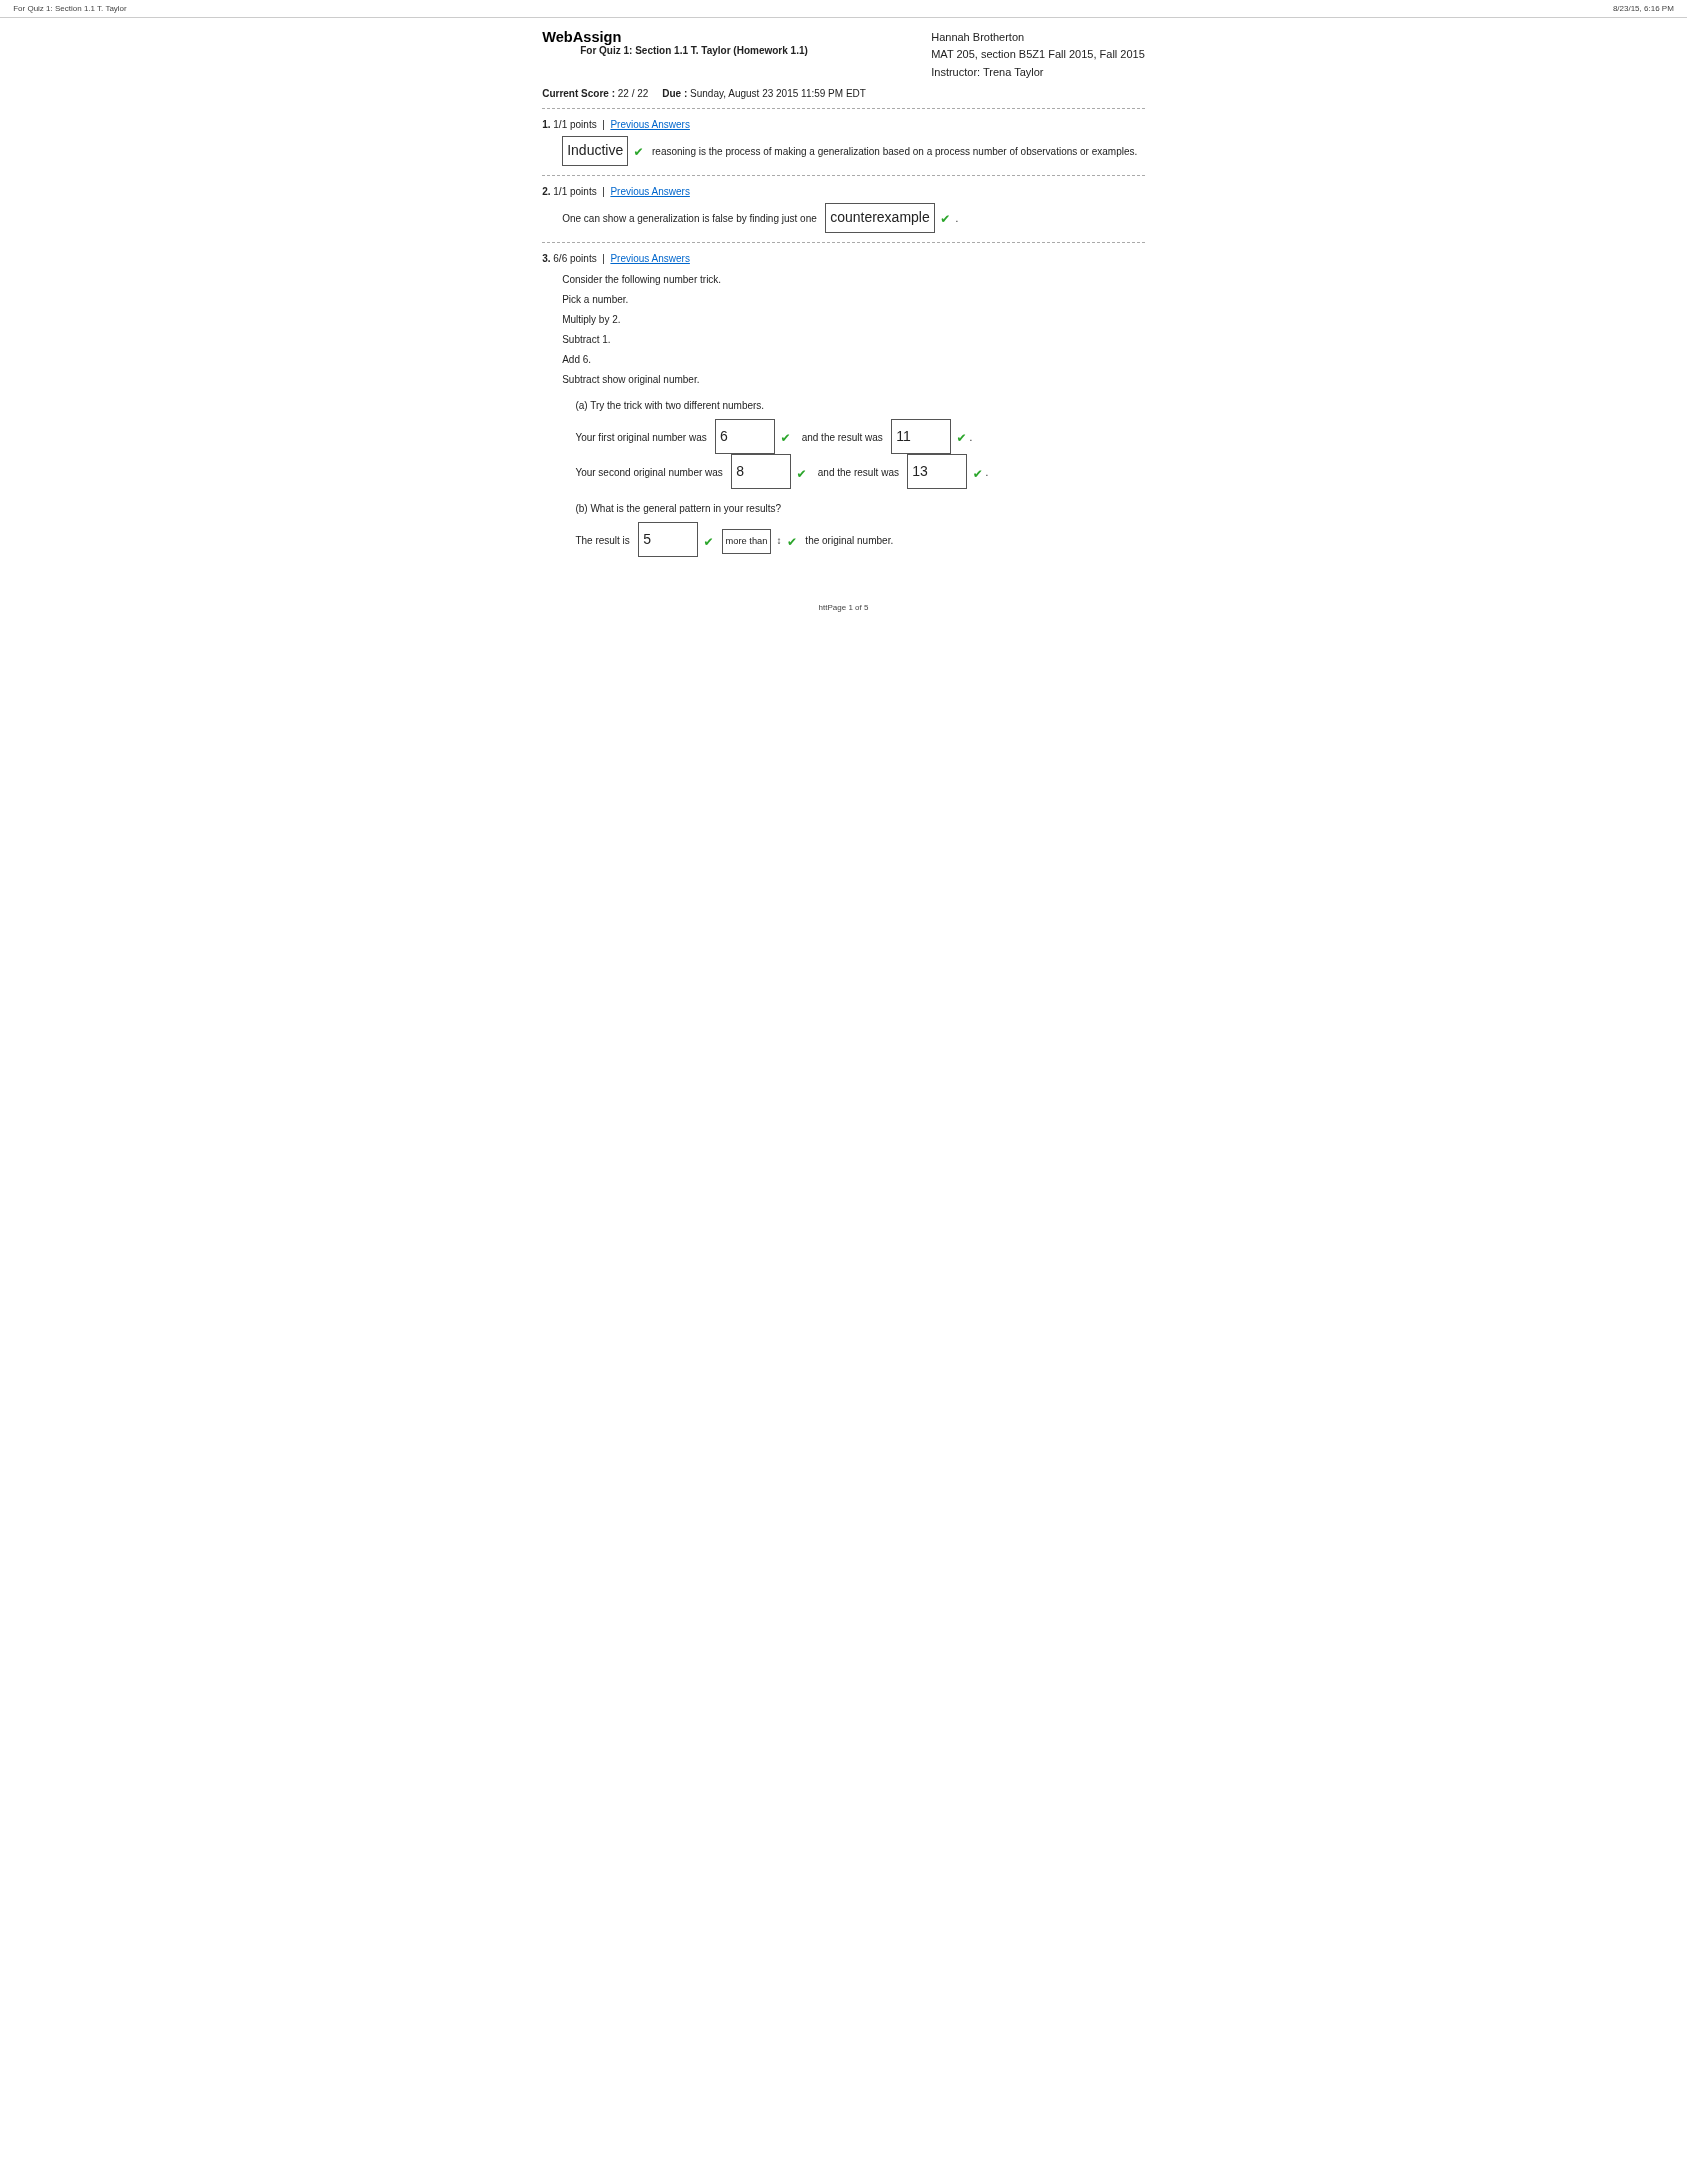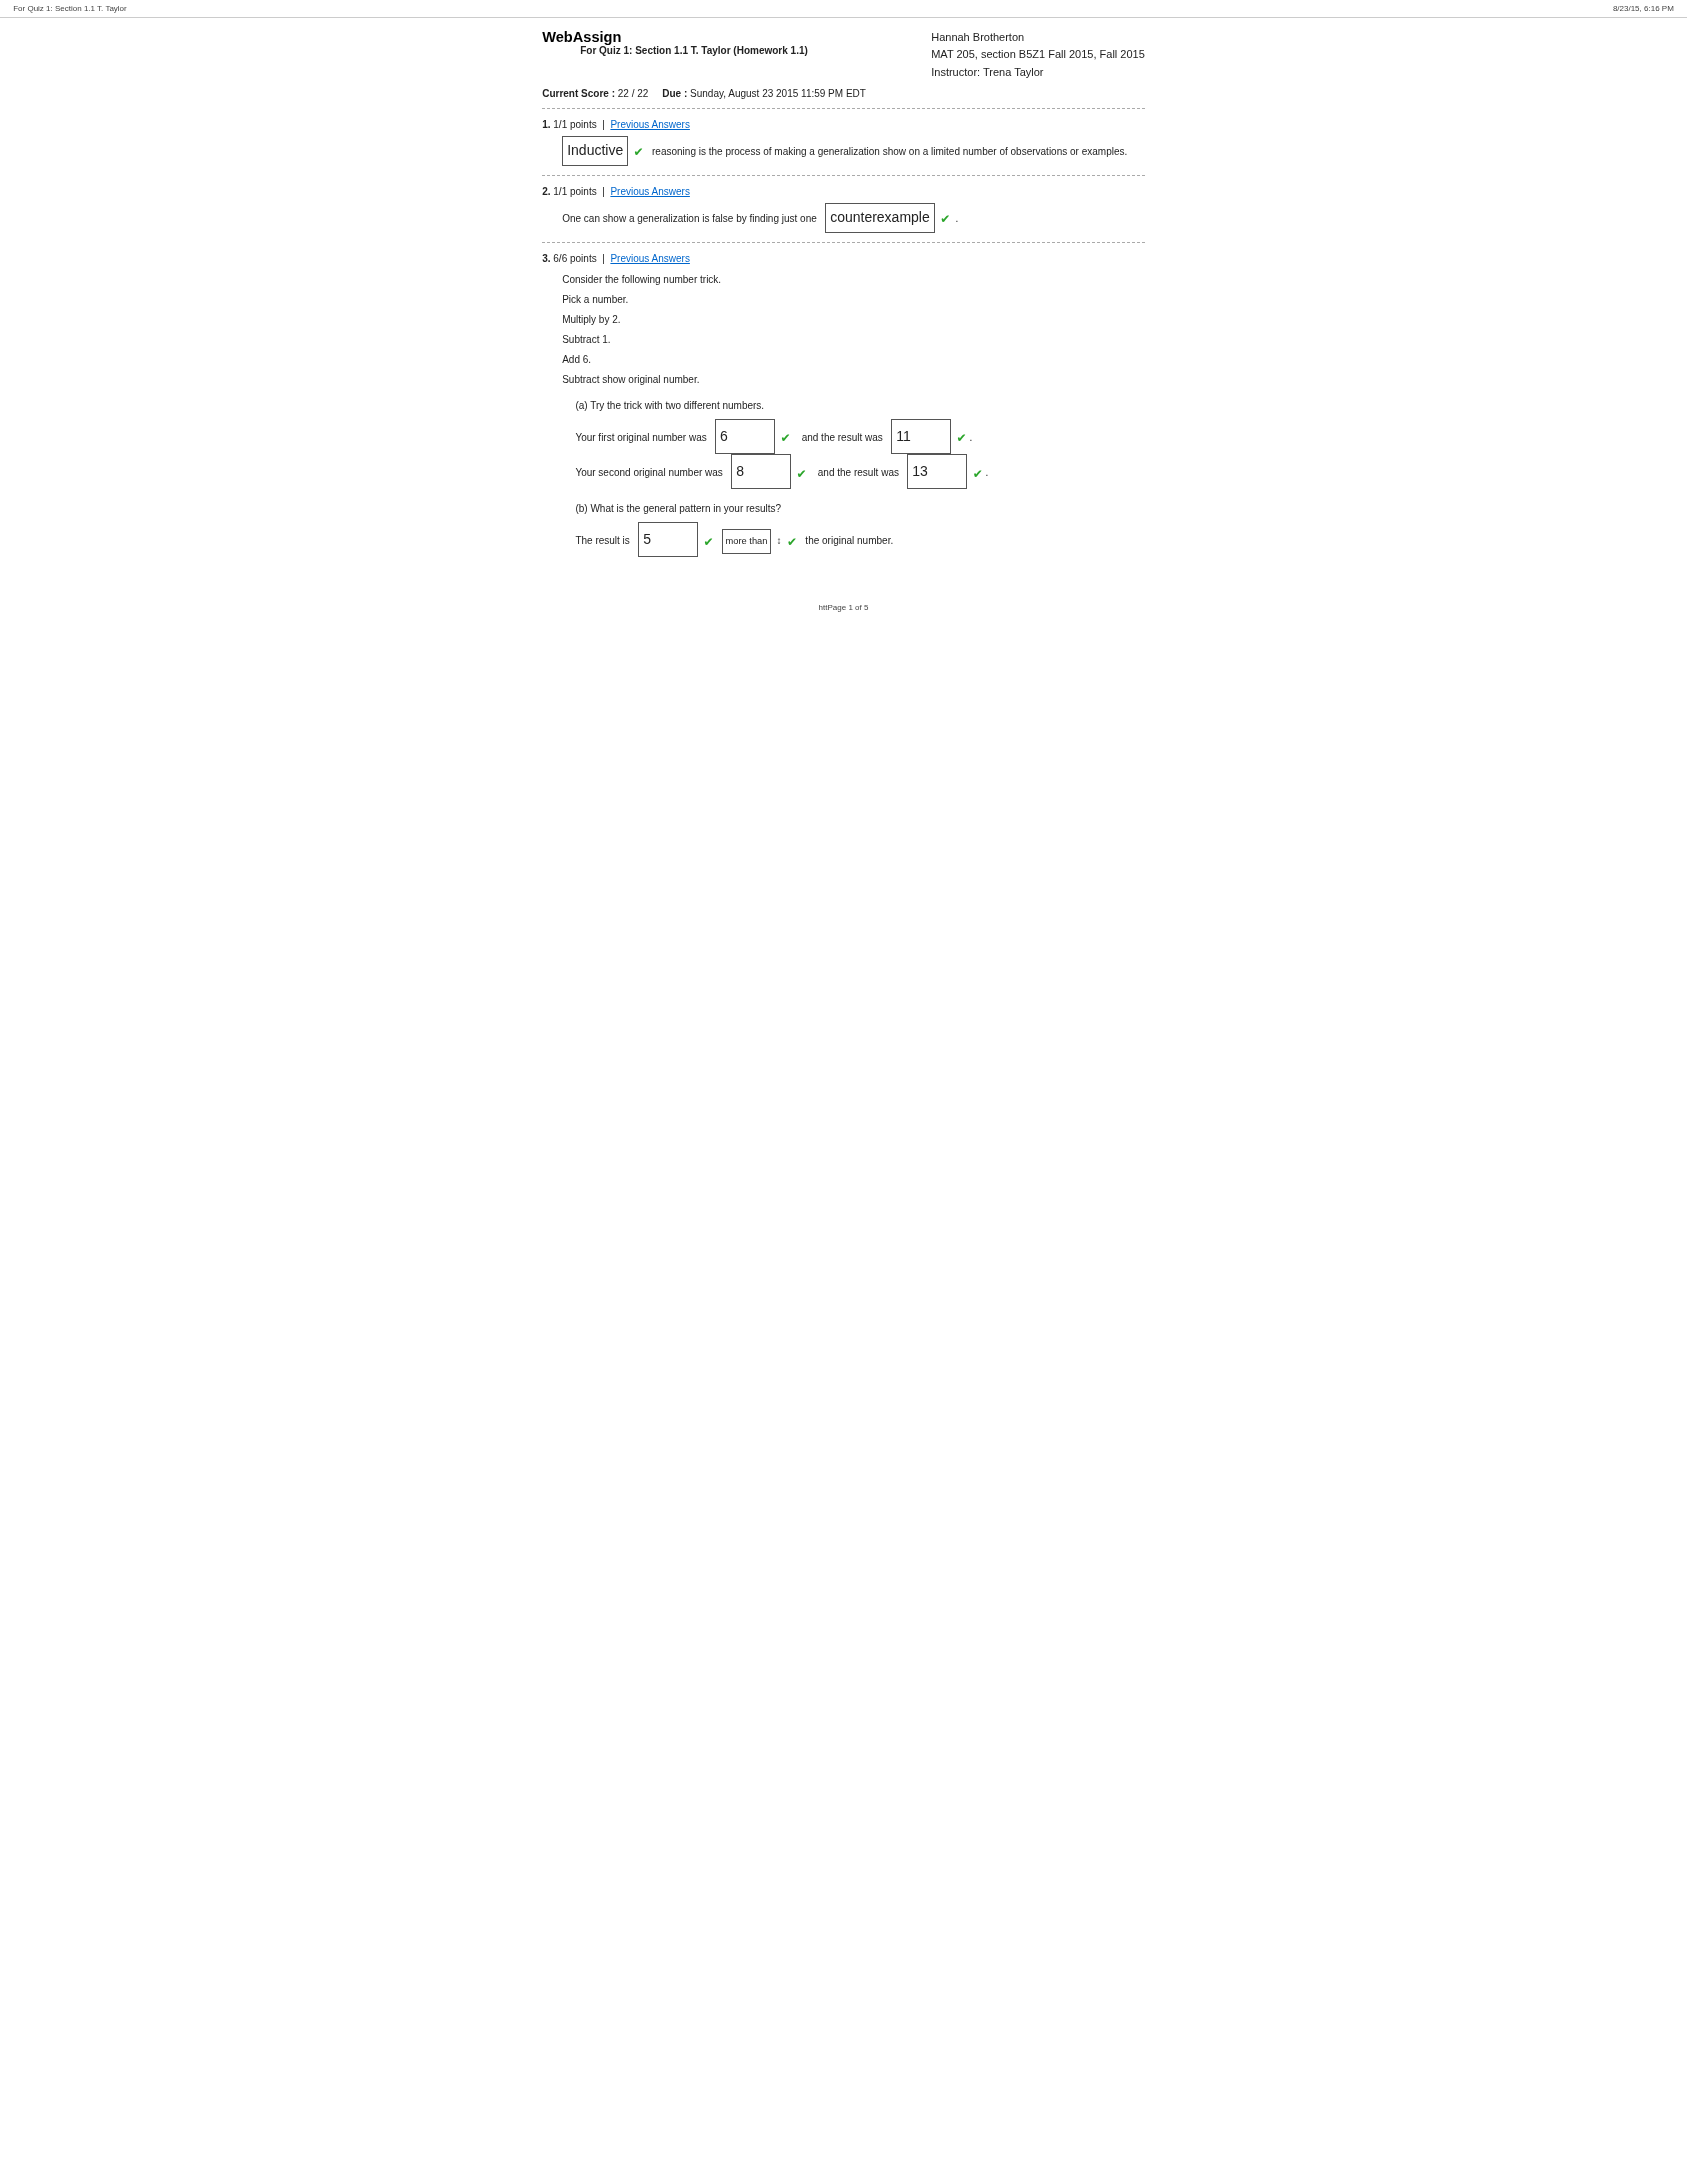--- a/index.html
+++ b/index.html
@@ -165,21 +165,21 @@
     <div class="question-header">
       <span class="question-number">1.</span>
       <span>1/1 points</span>
       &nbsp;|&nbsp;
       <a class="prev-answers-link">Previous Answers</a>
     </div>
     <div class="question-body">
       <span class="inline-input">Inductive</span>
       <span class="checkmark">✔</span>
       &nbsp;
-      <span>reasoning is the process of making a generalization show on a limited number of observations or examples.</span>
+      <span>reasoning is the process of making a generalization based on a process number of observations or examples.</span>
     </div>
   </div>
 
   <hr class="divider">
 
   <div class="question-section">
     <div class="question-header">
       <span class="question-number">2.</span>
       <span>1/1 points</span>
       &nbsp;|&nbsp;

